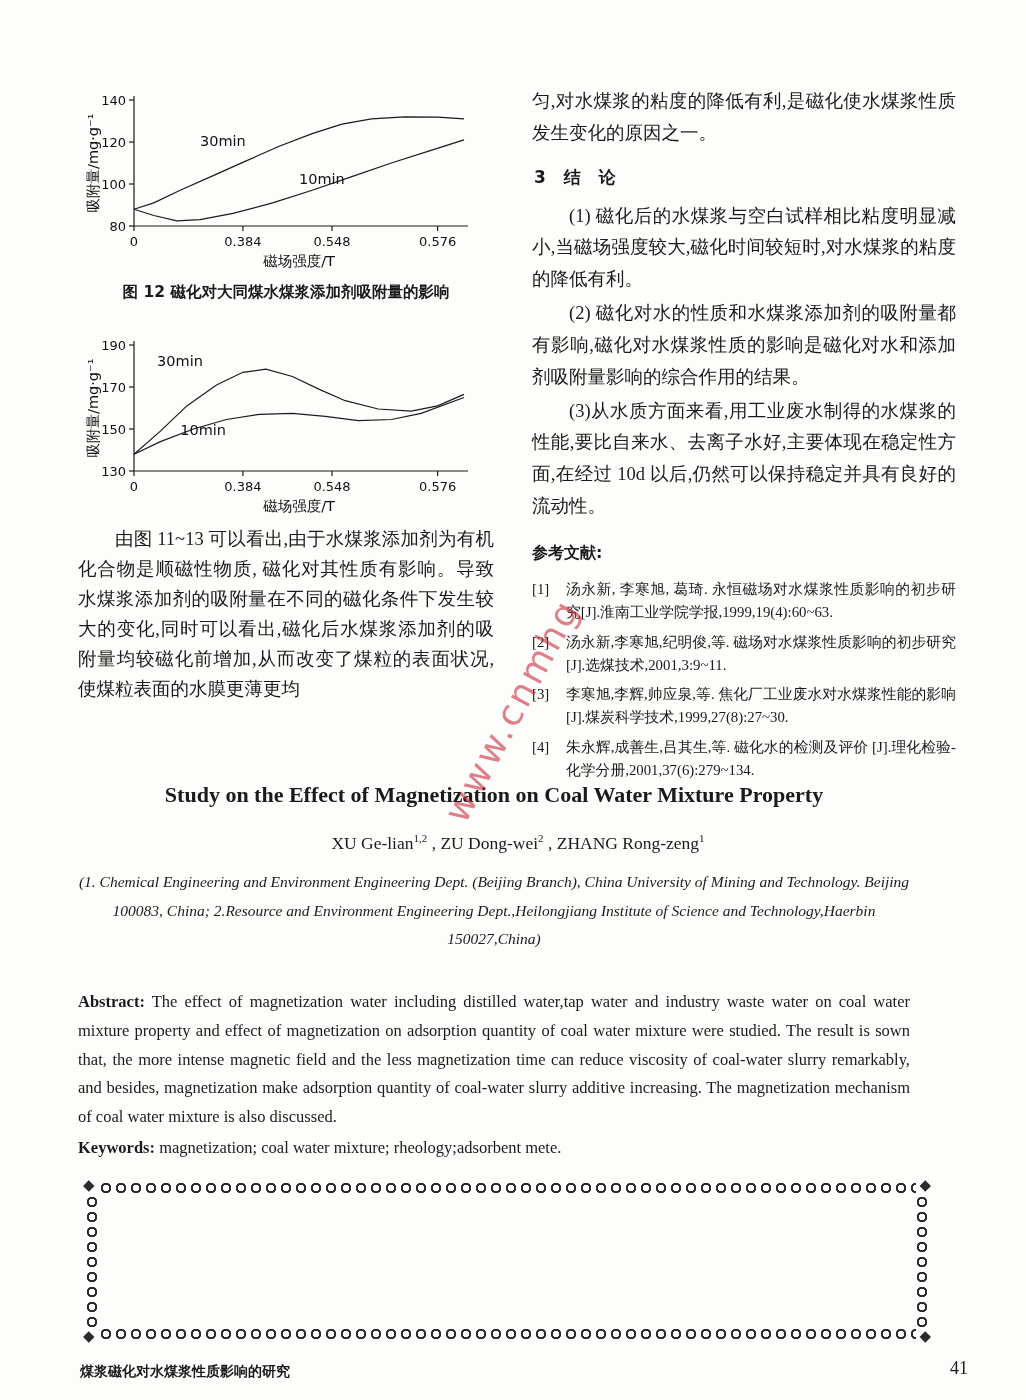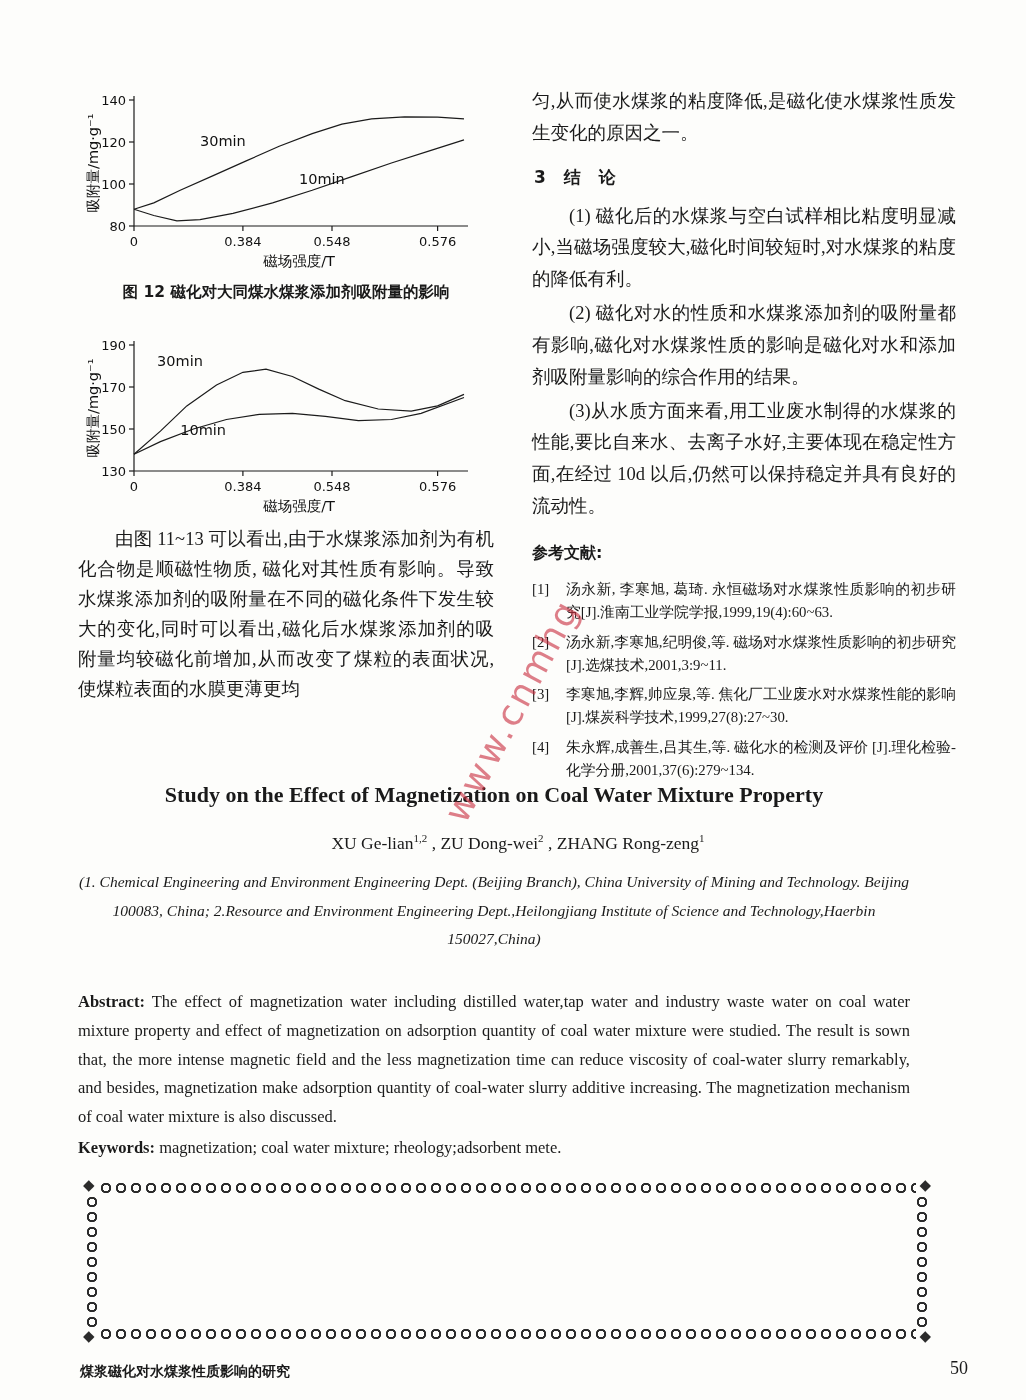--- a/index.html
+++ b/index.html
@@ -123,21 +123,21 @@
           <path d="M56.0 121.2 L82.4 108.6 L115.4 96.0 L148.4 86.5 L181.4 81.3 L214.4 80.3 L247.4 83.4 L280.4 87.6 L313.4 86.5 L343.1 80.3 L386.0 64.5"></path>
           <text class="slabel" x="102.2" y="102.3">10min</text>
           <text class="alabel" x="221" y="178" text-anchor="middle">磁场强度/T</text>
           <text class="alabel" transform="rotate(-90 15 75)" x="15" y="80" text-anchor="middle">吸附量/mg·g⁻¹</text>
         </svg></div>
 
     <p class="cn-para indent">由图 11~13 可以看出,由于水煤浆添加剂为有机化合物是顺磁性物质, 磁化对其性质有影响。导致水煤浆添加剂的吸附量在不同的磁化条件下发生较大的变化,同时可以看出,磁化后水煤浆添加剂的吸附量均较磁化前增加,从而改变了煤粒的表面状况,使煤粒表面的水膜更薄更均</p>
   </div>
 
   <div class="right-col">
-    <p class="cn-para">匀,从而使水煤浆的粘度降低,是磁化使水煤浆性质发生变化的原因之一。</p>
+    <p class="cn-para">匀,对水煤浆的粘度的降低有利,是磁化使水煤浆性质发生变化的原因之一。</p>
 
     <h3 class="section-heading">3  结  论</h3>
 
     <p class="cn-para indent">(1) 磁化后的水煤浆与空白试样相比粘度明显减小,当磁场强度较大,磁化时间较短时,对水煤浆的粘度的降低有利。</p>
     <p class="cn-para indent">(2) 磁化对水的性质和水煤浆添加剂的吸附量都有影响,磁化对水煤浆性质的影响是磁化对水和添加剂吸附量影响的综合作用的结果。</p>
     <p class="cn-para indent">(3)从水质方面来看,用工业废水制得的水煤浆的性能,要比自来水、去离子水好,主要体现在稳定性方面,在经过 10d 以后,仍然可以保持稳定并具有良好的流动性。</p>
 
     <div class="refs-heading">参考文献:</div>
 
     <div class="ref-item">
@@ -186,15 +186,15 @@
     <div class="ring-v ring-right"></div>
     <div class="promo-corner pc-tl">◆</div>
     <div class="promo-corner pc-tr">◆</div>
     <div class="promo-corner pc-bl">◆</div>
     <div class="promo-corner pc-br">◆</div>
   </div>
 
   <div class="watermark">www.cnmhg</div>
 
   <div class="footer-left">煤浆磁化对水煤浆性质影响的研究</div>
-  <div class="footer-page">50</div>
+  <div class="footer-page">41</div>
 
 </div>
 
 </body></html>

